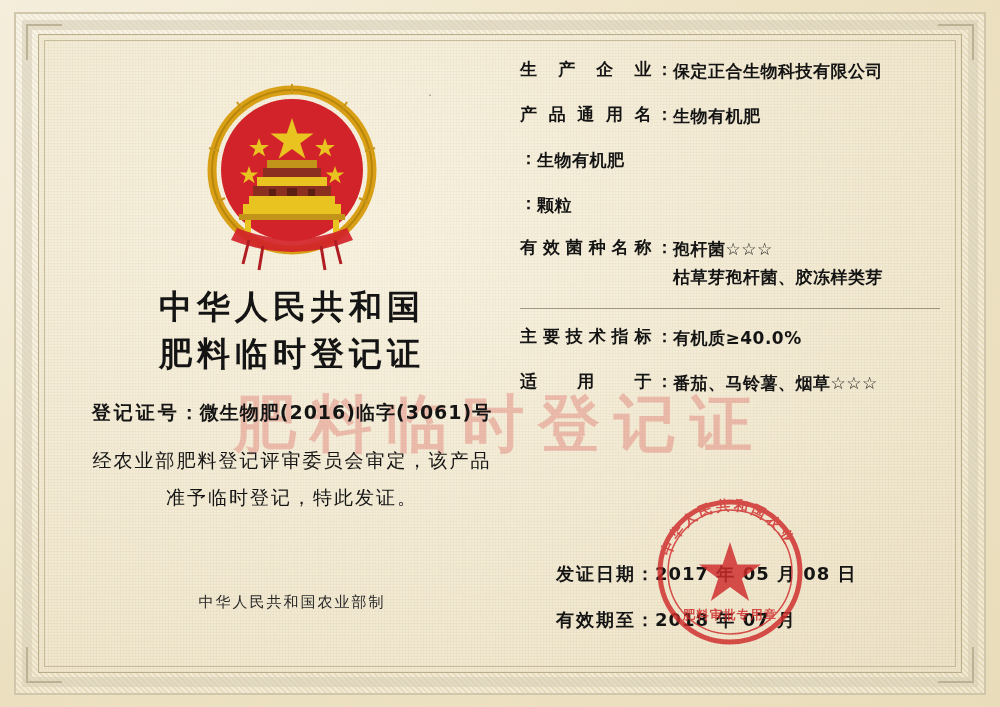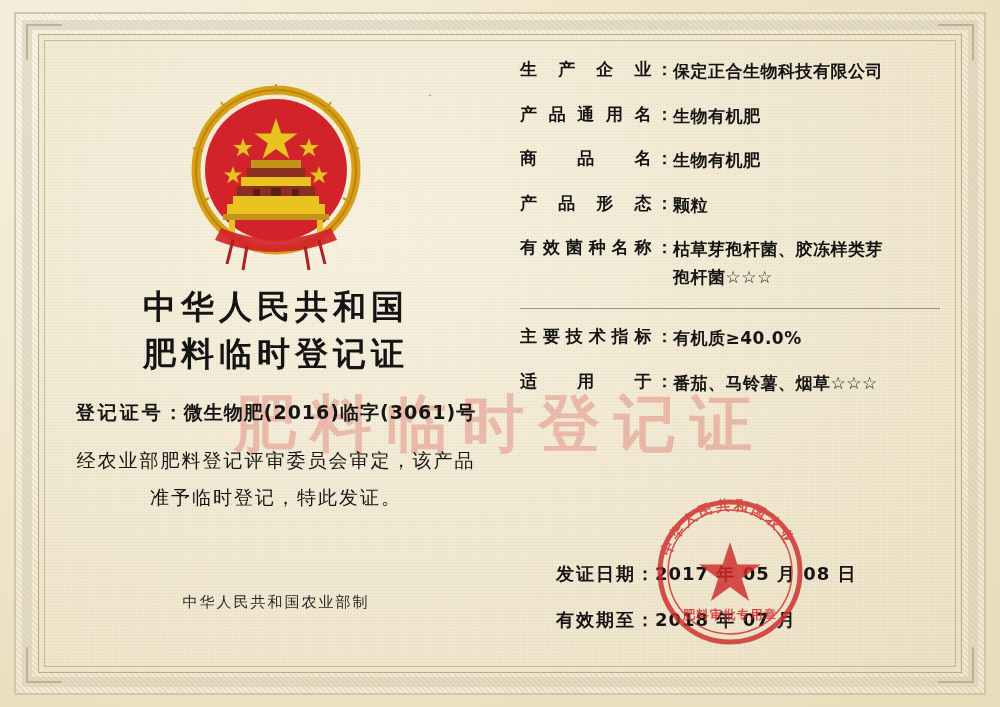--- a/index.html
+++ b/index.html
@@ -82,21 +82,21 @@
     letter-spacing: 14px;
     color: rgba(214, 74, 70, 0.30);
     white-space: nowrap;
     pointer-events: none;
     user-select: none;
   }
 
   
   .left-col {
     position: absolute;
-    left: 56px;
+    left: 72px;
     top: 56px;
     width: 440px;
     height: 590px;
     text-align: center;
     color: #1b1b1b;
   }
 
   .emblem {
     position: relative;
     width: 190px;
@@ -324,37 +324,35 @@
       <span class="field-value">保定正合生物科技有限公司</span>
     </div>
 
     <div class="field-row">
       <span class="field-label">产品通用名</span>
       <span class="field-colon">：</span>
       <span class="field-value">生物有机肥</span>
     </div>
 
     <div class="field-row">
-      <span class="field-label">商 品 名</span>
       <span class="field-colon">：</span>
       <span class="field-value">生物有机肥</span>
     </div>
 
     <div class="field-row">
-      <span class="field-label">产品形态</span>
       <span class="field-colon">：</span>
       <span class="field-value">颗粒</span>
     </div>
 
     <div class="field-row">
       <span class="field-label">有效菌种名称</span>
       <span class="field-colon">：</span>
       <span class="field-value">
+        <span class="sub-line">孢杆菌☆☆☆</span>
         <span class="sub-line">枯草芽孢杆菌、胶冻样类芽</span>
-        <span class="sub-line">孢杆菌☆☆☆</span>
       </span>
     </div>
 
     <div class="divider"></div>
 
     <div class="field-row">
       <span class="field-label">主要技术指标</span>
       <span class="field-colon">：</span>
       <span class="field-value">
         <span class="sub-line">有机质≥40.0%</span>

